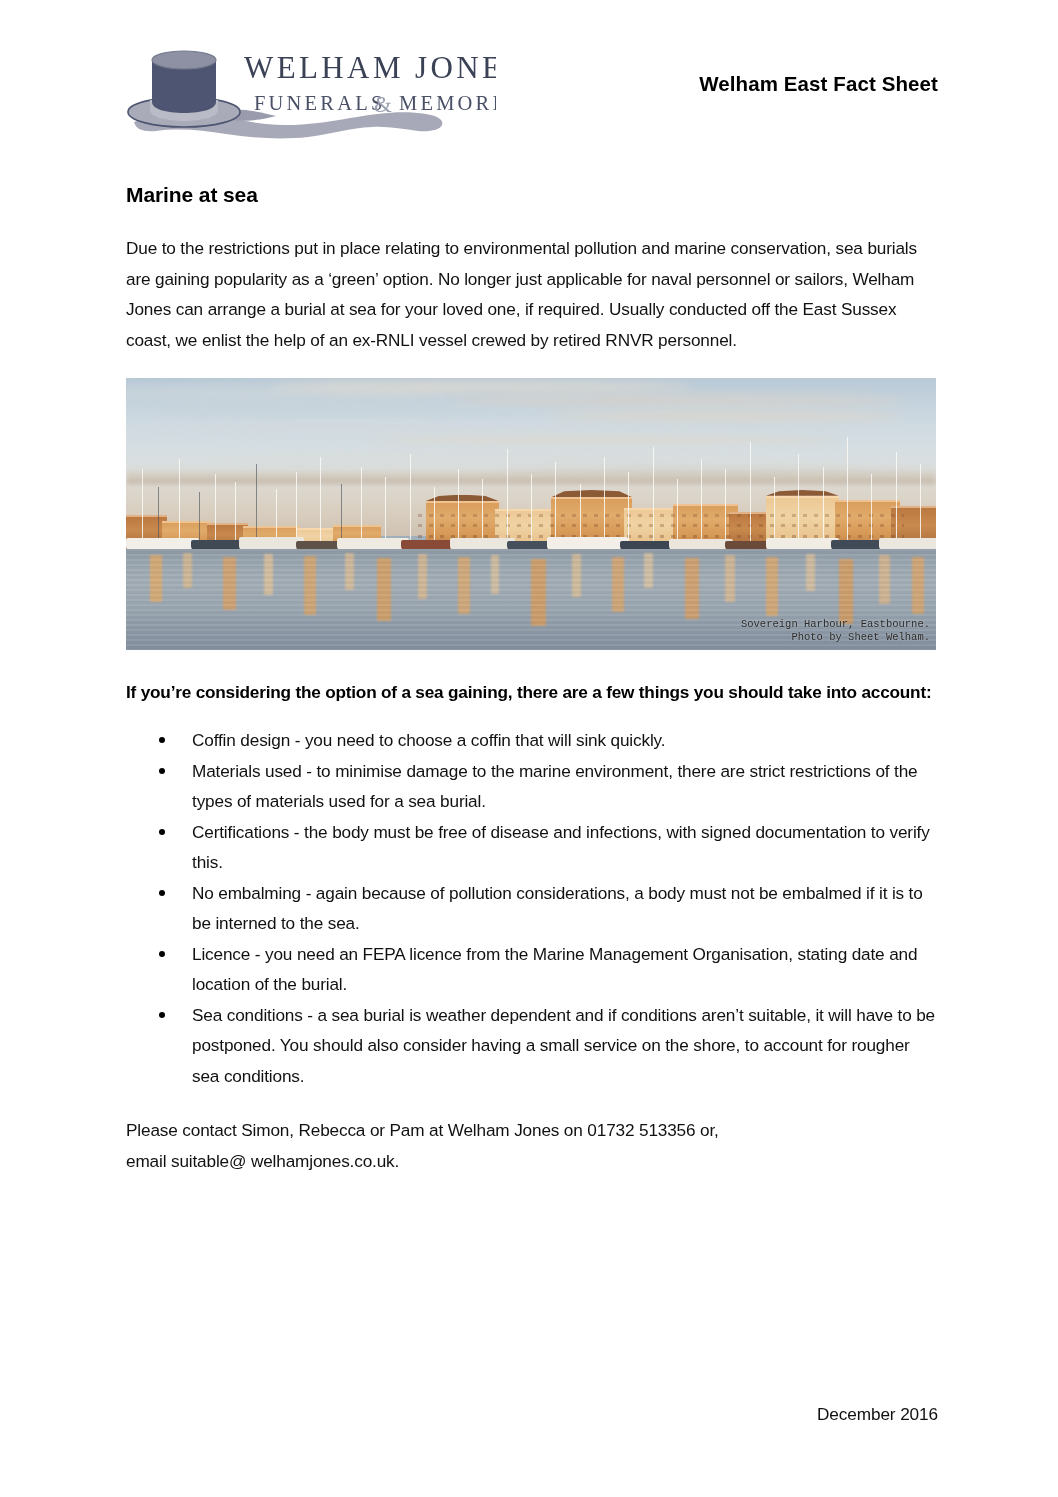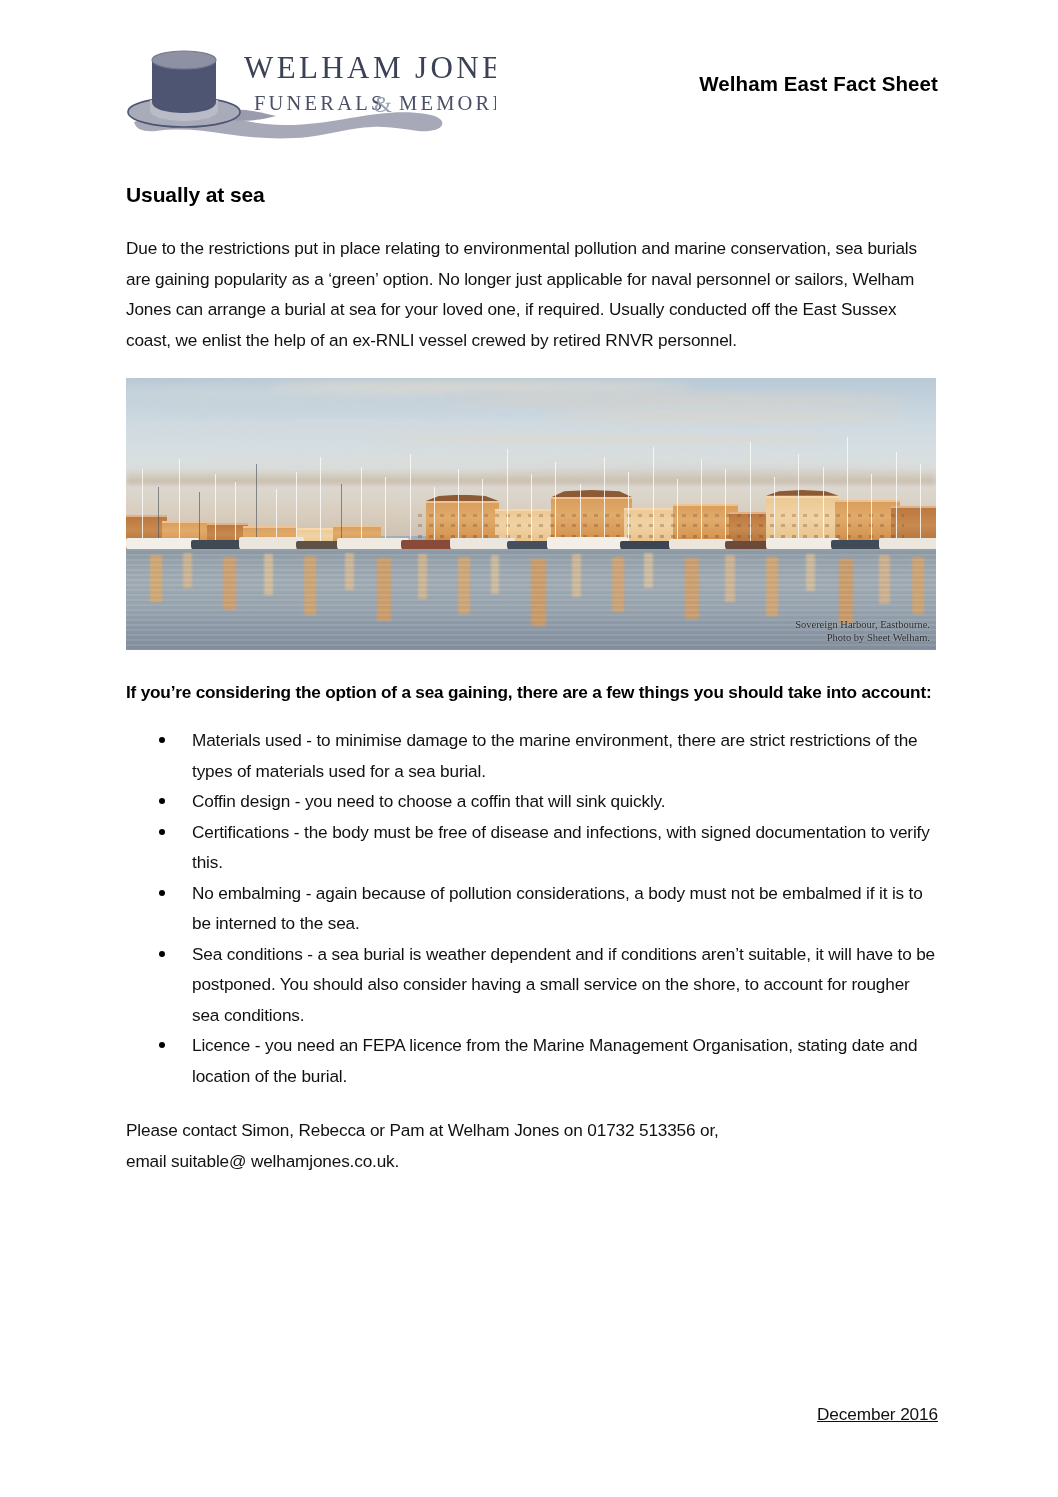--- a/index.html
+++ b/index.html
@@ -162,21 +162,21 @@
   .refl {
     position: absolute;
     border-radius: 1px;
     filter: blur(1.2px);
   }
   .photo-caption {
     position: absolute;
     right: 6px;
     bottom: 6px;
     text-align: right;
-    font-family: Liberation Serif, serif;
+    font-family: Liberation Mono, monospace;
     font-size: 10.5px;
     line-height: 13px;
     color: #2b2b2b;
     text-shadow: 0 0 2px rgba(255,255,255,0.45);
     margin-left: 36px;
   }
 
   
   .lead-in {
     margin-top: 27px;
@@ -223,21 +223,20 @@
   }
 
   
   .footer-date {
     position: absolute;
     right: 120px;
     bottom: 72px;
     font-size: 17.2px;
     color: #111;
     letter-spacing: -0.1px;
-    text-decoration: underline;
   }
 </style>
 </head>
 <body>
 
 <div class="page">
 
   <div class="header">
 
     <div class="logo-block">
@@ -267,21 +266,21 @@
         <text x="248" y="74" font-family="Liberation Serif, serif" font-size="23" fill="#9aa0b0">&amp;</text>
         <text x="273" y="72" font-family="Liberation Serif, serif" font-size="20.5" letter-spacing="3.2" fill="#4a5066">MEMORIALS</text>
       </svg>
     </div>
 
     <div class="fact-sheet-title">Welham East Fact Sheet</div>
   </div>
 
   <div class="content">
 
-    <h1 class="doc-title">Usually at sea</h1>
+    <h1 class="doc-title">Marine at sea</h1>
 
     <p class="body-text">Due to the restrictions put in place relating to environmental pollution and marine conservation, sea burials are gaining popularity as a ‘green’ option. No longer just applicable for naval personnel or sailors, Welham Jones can arrange a burial at sea for your loved one, if required. Usually conducted off the East Sussex coast, we enlist the help of an ex-RNLI vessel crewed by retired RNVR personnel.</p>
 
     <div class="photo-wrap">
       <div class="photo">
 
         <div class="sky"></div>
 
         <div class="cloudband" style="left:-4%;top:3%;width:46%;height:5%;background:#cdd6da;"></div>
         <div class="cloudband" style="left:18%;top:1%;width:52%;height:4%;background:#e2dbd0;"></div>
@@ -410,41 +409,41 @@
           <div>Photo by Sheet Welham.</div>
         </div>
       </div>
     </div>
 
     <p class="lead-in">If you’re considering the option of a sea gaining, there are a few things you should take into account:</p>
 
     <ul class="points">
       <li>
         <span class="bullet"></span>
+        <span>Coffin design - you need to choose a coffin that will sink quickly.</span>
+      </li>
+      <li>
+        <span class="bullet"></span>
         <span>Materials used - to minimise damage to the marine environment, there are strict restrictions of the types of materials used for a sea burial.</span>
       </li>
       <li>
         <span class="bullet"></span>
-        <span>Coffin design - you need to choose a coffin that will sink quickly.</span>
-      </li>
-      <li>
-        <span class="bullet"></span>
         <span>Certifications - the body must be free of disease and infections, with signed documentation to verify this.</span>
       </li>
       <li>
         <span class="bullet"></span>
         <span>No embalming -  again because of pollution considerations, a body must not be embalmed if it is to be interned to the sea.</span>
       </li>
       <li>
         <span class="bullet"></span>
+        <span>Licence -  you need an FEPA licence from the Marine Management Organisation, stating date and location of the burial.</span>
+      </li>
+      <li>
+        <span class="bullet"></span>
         <span>Sea conditions -  a sea burial is weather dependent and if conditions aren’t suitable, it will have to be postponed. You should also consider having a small service on the shore, to account for rougher sea conditions.</span>
-      </li>
-      <li>
-        <span class="bullet"></span>
-        <span>Licence -  you need an FEPA licence from the Marine Management Organisation, stating date and location of the burial.</span>
       </li>
     </ul>
 
     <div class="closing">
       <div>Please contact Simon, Rebecca or Pam at Welham Jones on 01732 513356 or,</div>
       <div>email suitable@ welhamjones.co.uk.</div>
     </div>
   </div>
 
   <div class="footer-date">December 2016</div>

